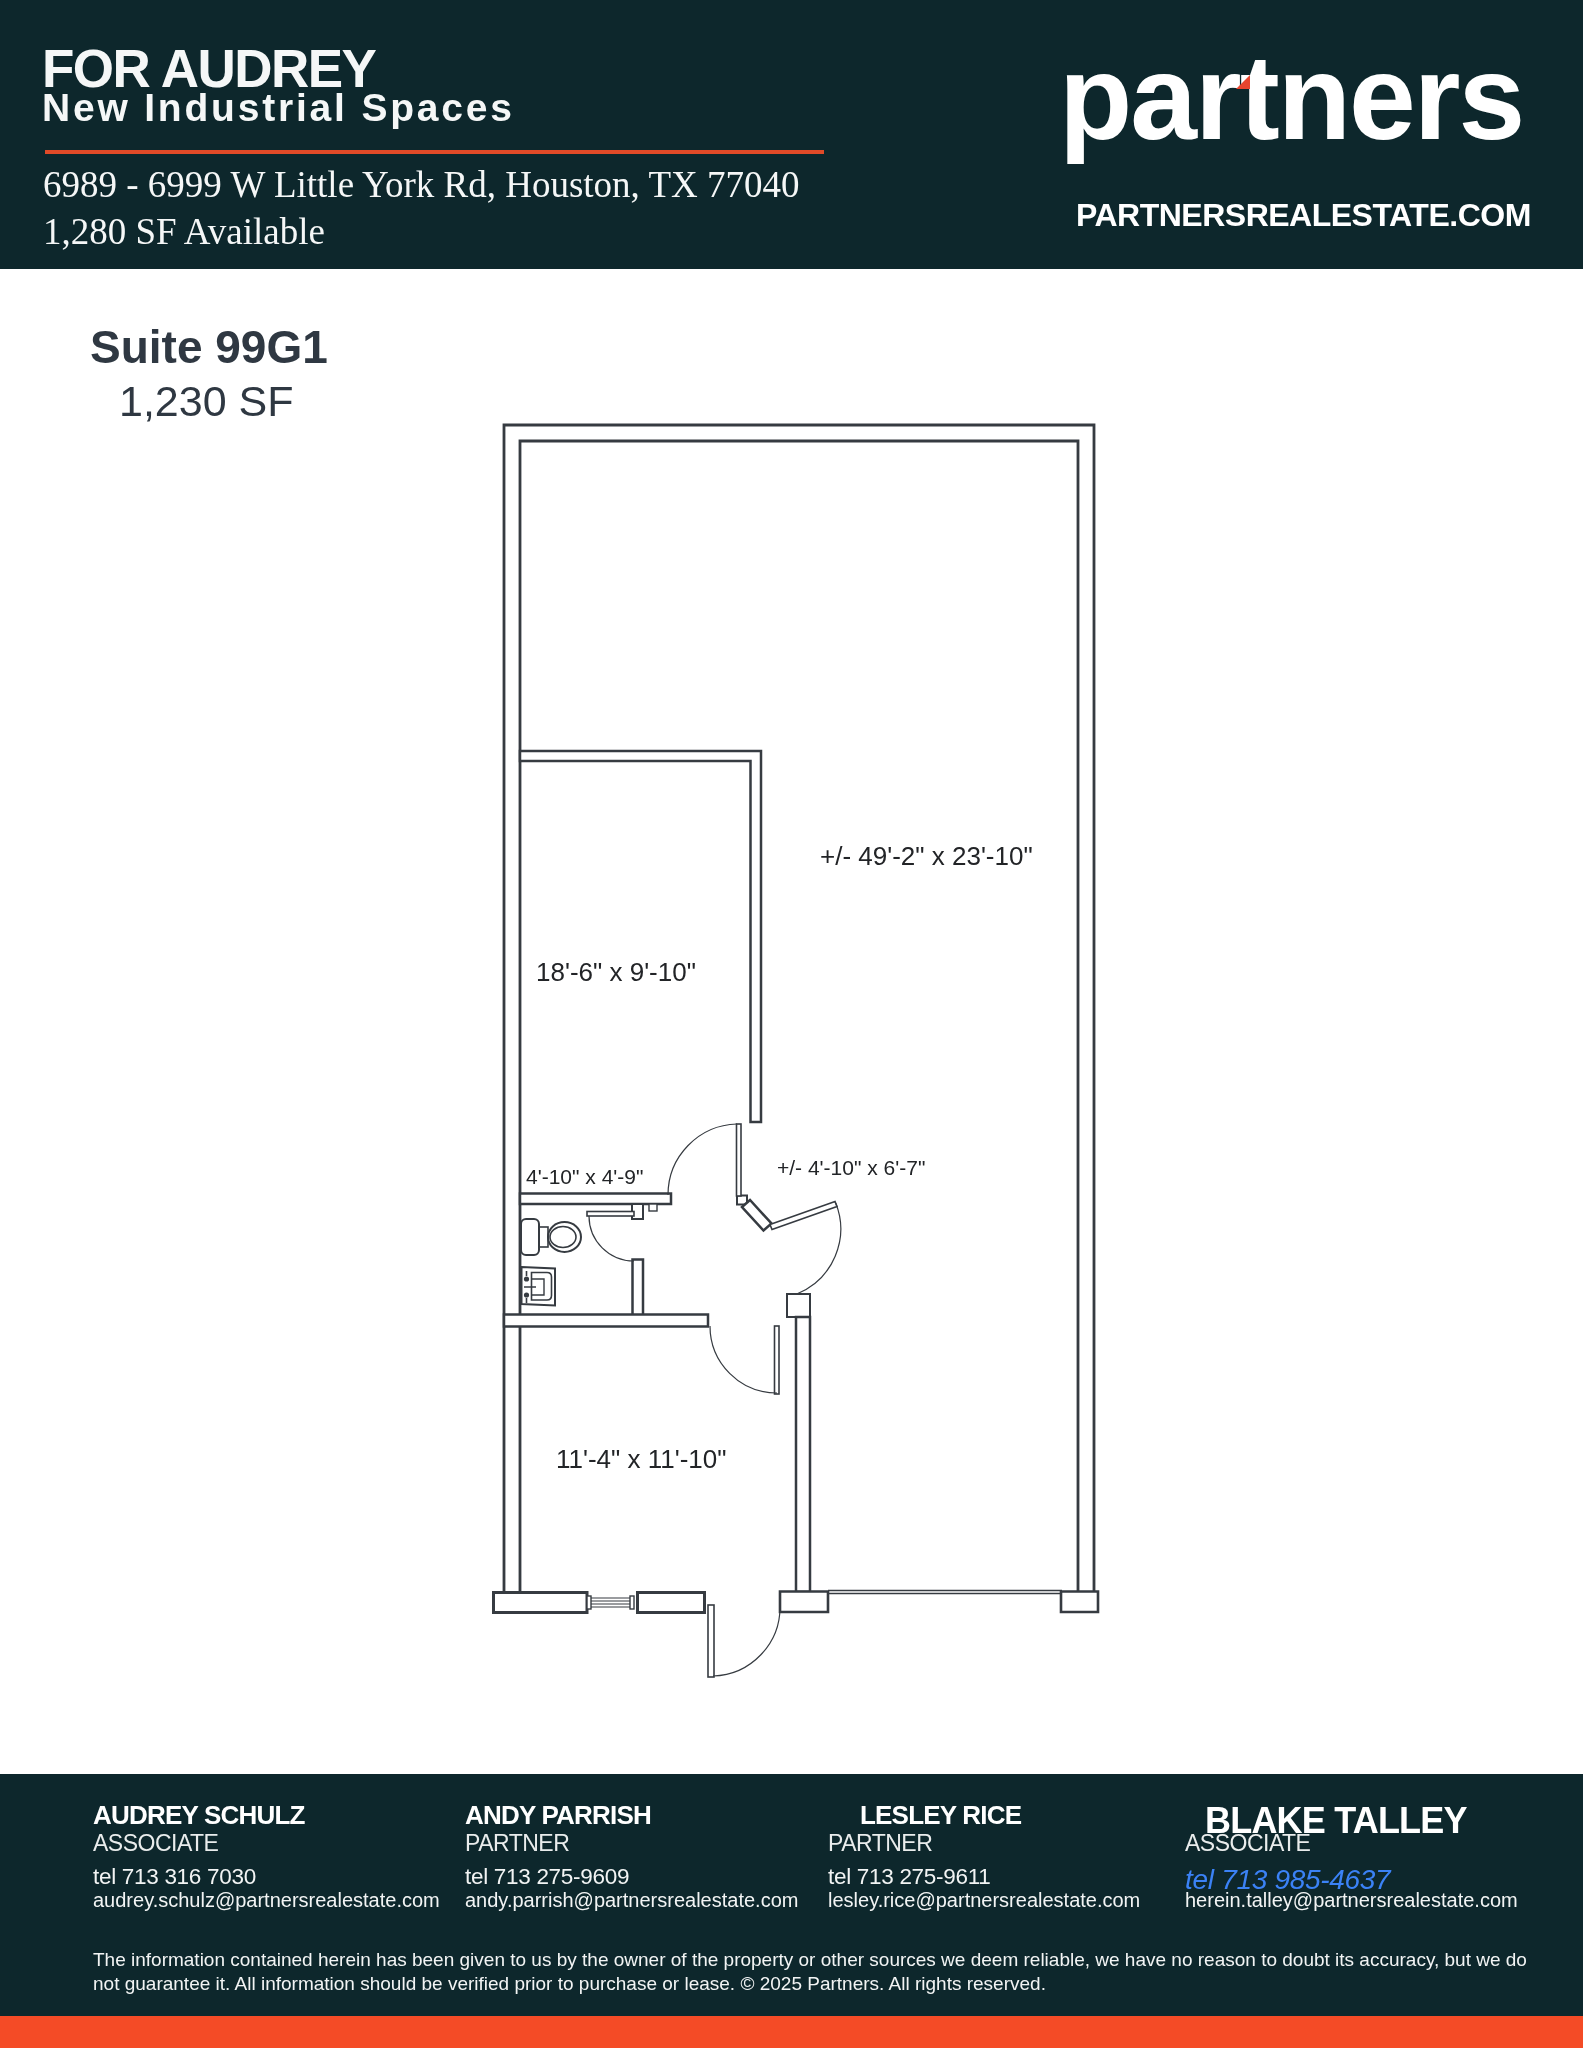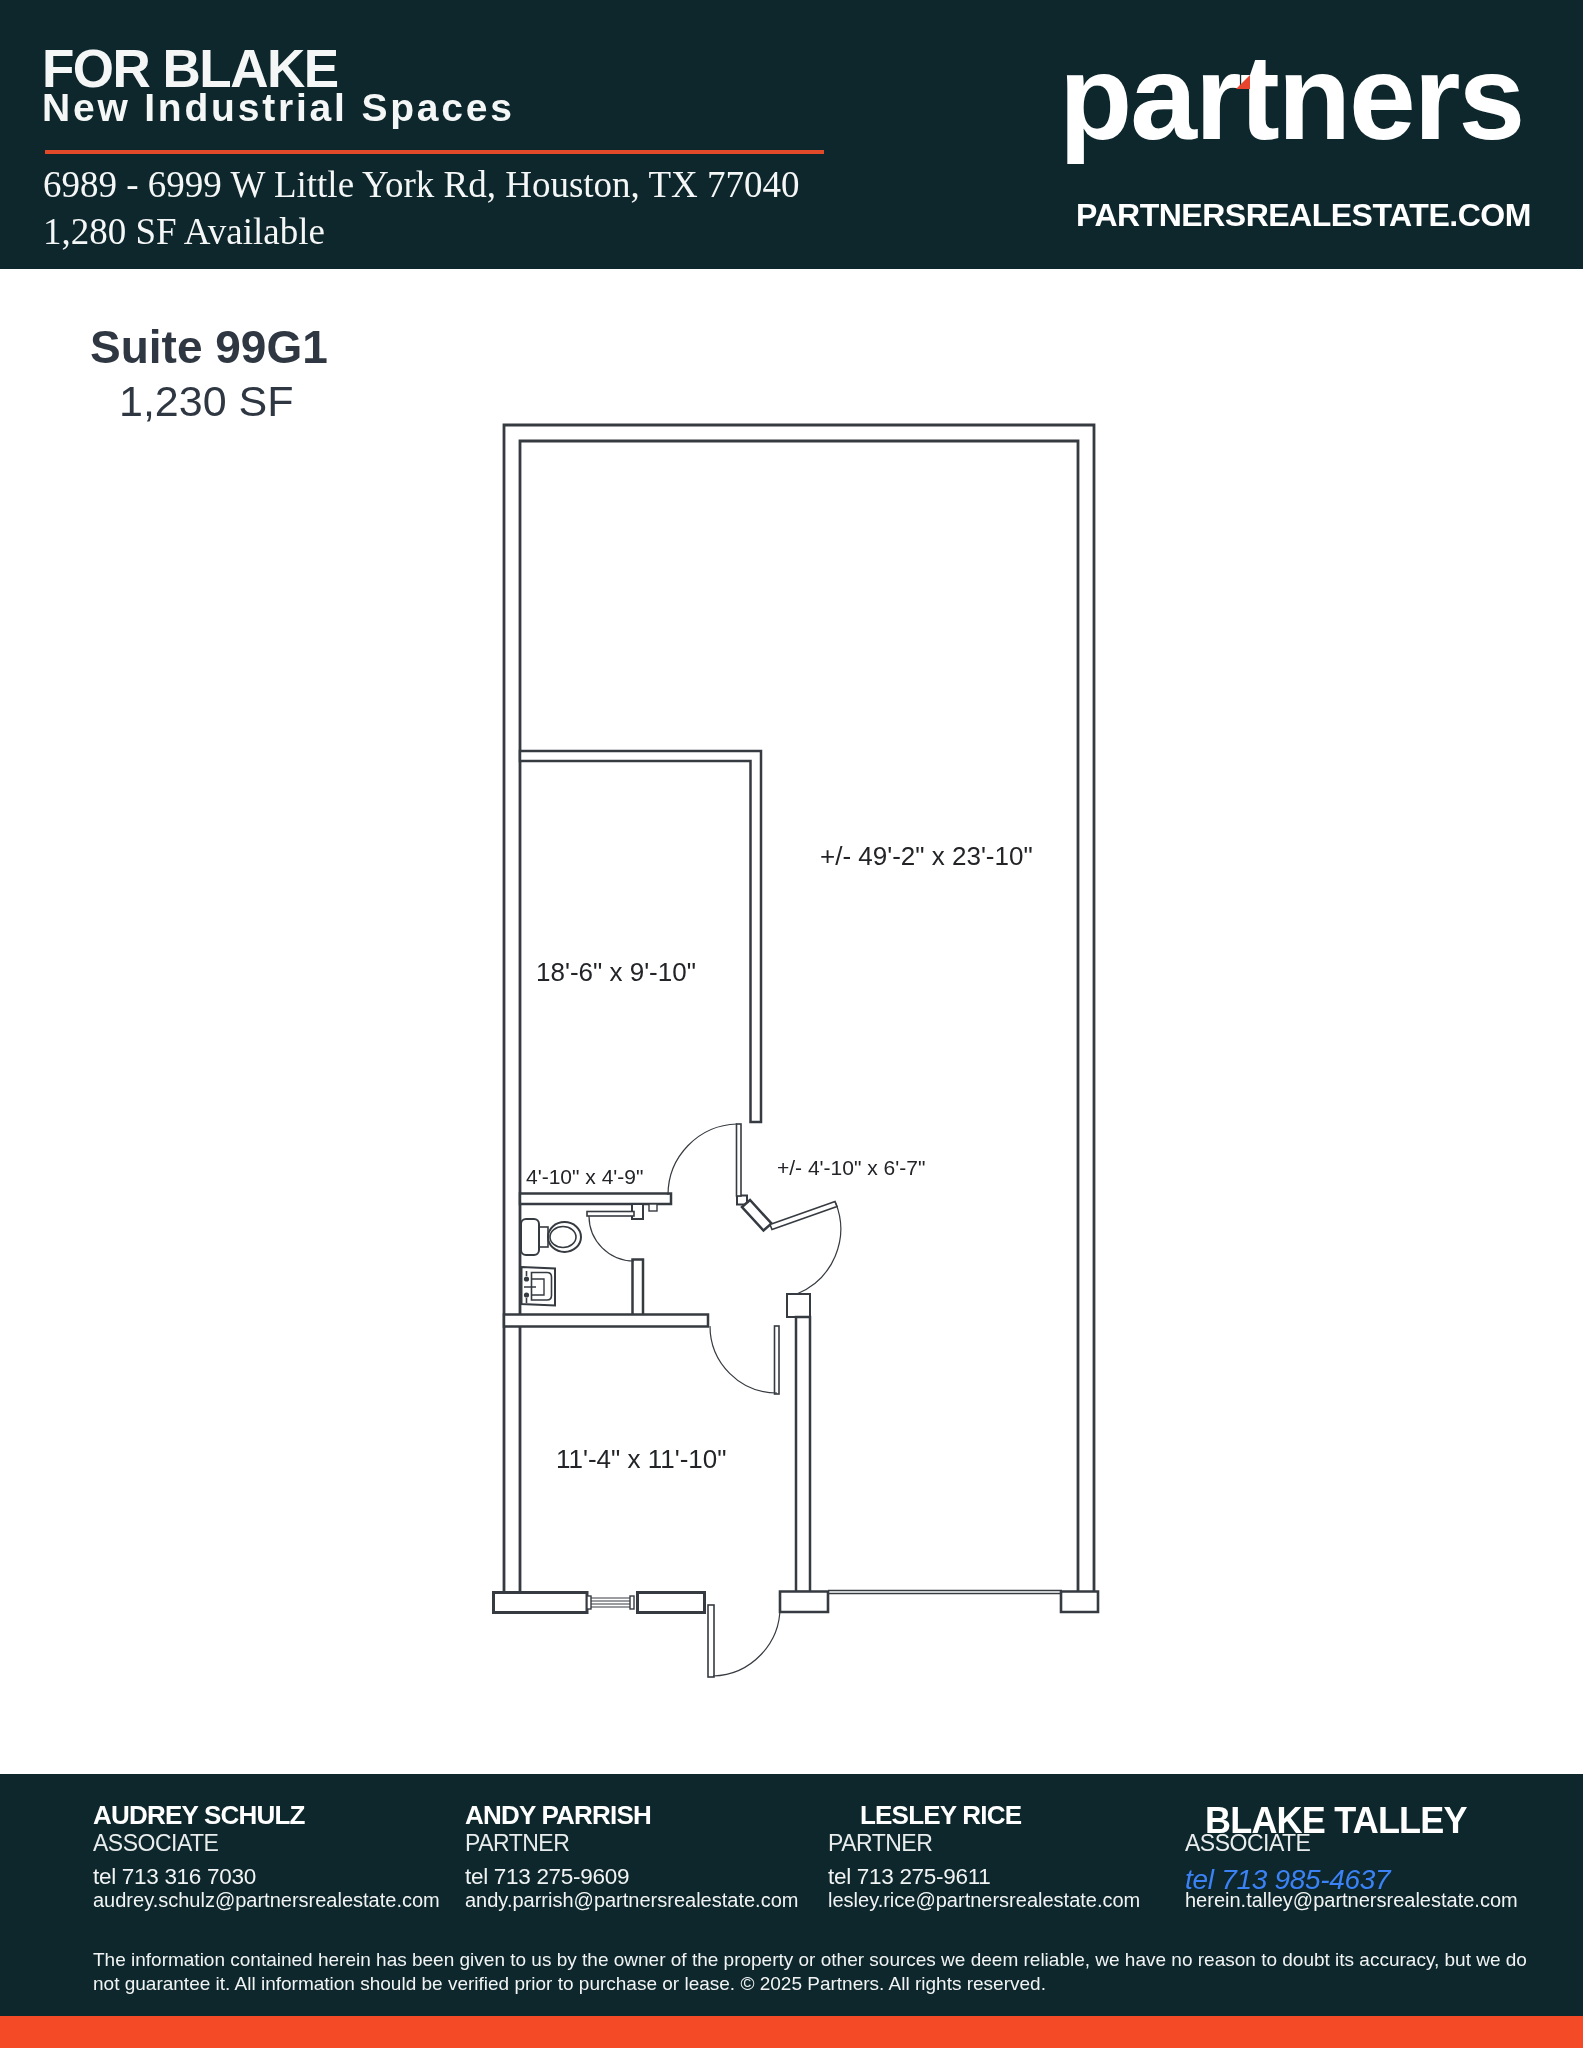--- a/index.html
+++ b/index.html
@@ -4,21 +4,21 @@
 <style>
   html,body{margin:0;padding:0;}
   body{width:1583px;height:2048px;position:relative;background:#ffffff;font-family:"Liberation Sans",sans-serif;overflow:hidden;}
   .abs{position:absolute;}
 </style>
 </head>
 <body>
 
 <div class="abs" style="left:0;top:0;width:1583px;height:269px;background:#0d272c;"></div>
 
-<div class="abs" style="left:42px;top:38px;color:#f5f7f7;font-size:53px;font-weight:bold;letter-spacing:-1.5px;">FOR BLAKE</div>
+<div class="abs" style="left:42px;top:38px;color:#f5f7f7;font-size:53px;font-weight:bold;letter-spacing:-1.5px;">FOR AUDREY</div>
 
 <div class="abs" style="left:42px;top:86px;color:#f5f7f7;font-size:39px;font-weight:bold;letter-spacing:2.8px;">New Industrial Spaces</div>
 
 <div class="abs" style="left:45px;top:150px;width:779px;height:4px;background:#e04a28;"></div>
 
 <div class="abs" style="left:43px;top:163px;color:#f5f7f7;font-size:37px;font-family:'Liberation Serif',serif;">6989 - 6999 W Little York Rd, Houston, TX 77040</div>
 
 <div class="abs" style="left:43px;top:210px;color:#f5f7f7;font-size:37px;font-family:'Liberation Serif',serif;">1,280 SF Available</div>
 
 <div class="abs" id="logo" style="left:1059px;top:28px;color:#ffffff;font-size:120px;font-weight:bold;letter-spacing:-2px;">partners</div>

